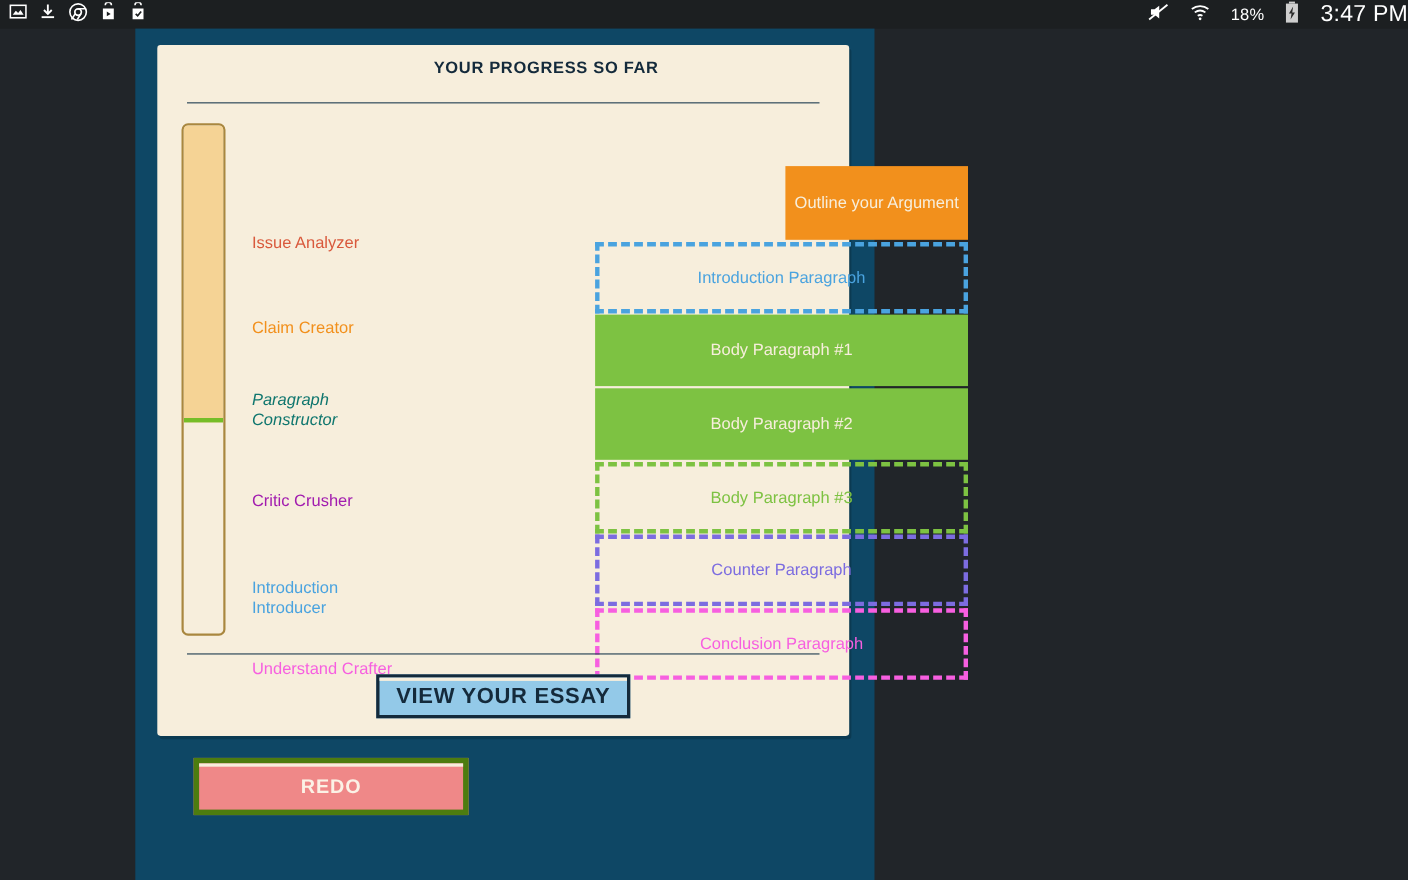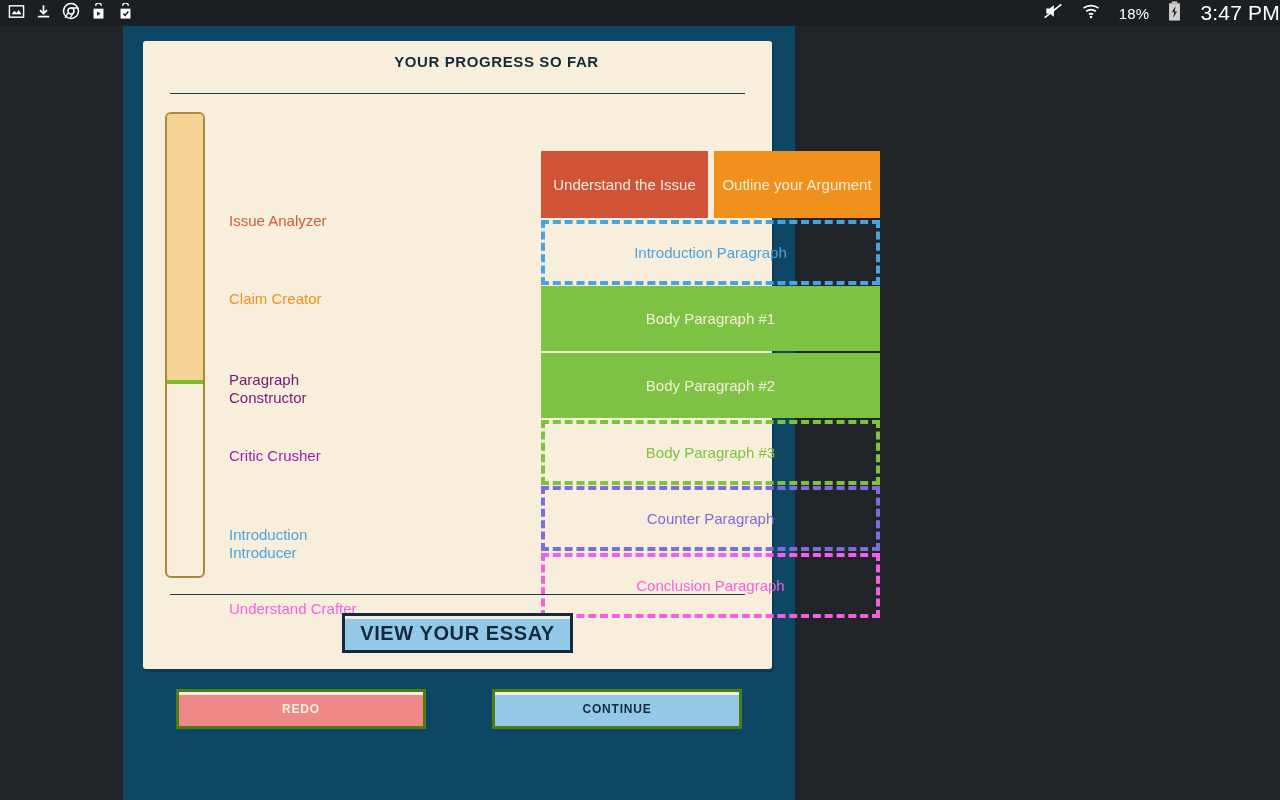--- a/index.html
+++ b/index.html
@@ -125,23 +125,23 @@
     cursor: pointer;
   }
   #view-essay-button::before {
     content: ""; position: absolute; left: 0; top: 0;
     width: 100%; height: 3px; background: #f7eedc;
   }
 
   
   .footer-btn {
     position: absolute;
-    height: 40px;
-    border: 3px solid #4d7c0f;
-    font-size: 12px; font-weight: bold; letter-spacing: 0.8px;
+    height: 52px;
+    border: 5px solid #4d7c0f;
+    font-size: 18px; font-weight: bold; letter-spacing: 0.8px;
     display: flex; align-items: center; justify-content: center;
     cursor: pointer;
   }
   .footer-btn::before {
     content: ""; position: absolute; left: 0; top: 0;
     width: 100%; height: 3px; background: #f7eedc;
   }
   #redo-button {
     left: 53px; top: 663px; width: 250px;
     background: #ef8888; color: #fbf2e6;
@@ -224,40 +224,38 @@
     <div id="card-title">YOUR PROGRESS SO FAR</div>
     <div class="hr" id="hr-top"></div>
 
     <div id="progress-rail">
       <div id="progress-fill" style="height: 270.28px; background: rgb(245, 211, 149); border-bottom-color: rgb(118, 189, 40);"></div>
     </div>
 
     <div id="stage-labels">
         <div class="stage-label" style="top: 100px; color: rgb(217, 89, 60);">Issue Analyzer</div>
         <div class="stage-label" style="top: 178px; color: rgb(242, 144, 28);">Claim Creator</div>
-        <div class="stage-label" style="top: 259px; color: #701a75;">Paragraph
+        <div class="stage-label" style="top: 243px; color: #0f766e; font-style: italic;">Paragraph
 Constructor</div>
         <div class="stage-label" style="top: 335px; color: #a21caf;">Critic Crusher</div>
         <div class="stage-label" style="top: 414px; color: rgb(74, 163, 223);">Introduction
 Introducer</div>
         <div class="stage-label" style="top: 488px; color: rgb(247, 95, 224);">Understand Crafter</div>
       </div>
 
     <div id="blocks">
-        <div class="block solid" style="left: 143px; top: 39px; width: 167px; height: 67px; background: rgb(207, 83, 54);">Understand the Issue</div>
         <div class="block solid" style="left: 316px; top: 39px; width: 166px; height: 67px; background: rgb(242, 144, 28);">Outline your Argument</div>
         <div class="block dashed" style="left: 143px; top: 108px; width: 339px; height: 65px; border: 4px dashed rgb(74, 163, 223); color: rgb(74, 163, 223);">Introduction Paragraph</div>
         <div class="block solid" style="left: 143px; top: 174px; width: 339px; height: 65px; background: rgb(125, 194, 66);">Body Paragraph #1</div>
         <div class="block solid" style="left: 143px; top: 241px; width: 339px; height: 65px; background: rgb(125, 194, 66);">Body Paragraph #2</div>
         <div class="block dashed" style="left: 143px; top: 308px; width: 339px; height: 65px; border: 4px dashed rgb(125, 194, 66); color: rgb(125, 194, 66);">Body Paragraph #3</div>
         <div class="block dashed" style="left: 143px; top: 374px; width: 339px; height: 65px; border: 4px dashed rgb(124, 108, 224); color: rgb(124, 108, 224);">Counter Paragraph</div>
         <div class="block dashed" style="left: 143px; top: 441px; width: 339px; height: 65px; border: 4px dashed rgb(247, 95, 224); color: rgb(247, 95, 224);">Conclusion Paragraph</div>
       </div>
 
     <div class="hr" id="hr-bottom"></div>
 
     <div id="view-essay-button">VIEW YOUR ESSAY</div>
   </div>
 
   <div class="footer-btn" id="redo-button">REDO</div>
-  <div class="footer-btn" id="continue-button">CONTINUE</div>
 
 </div>
 
 </body></html>

